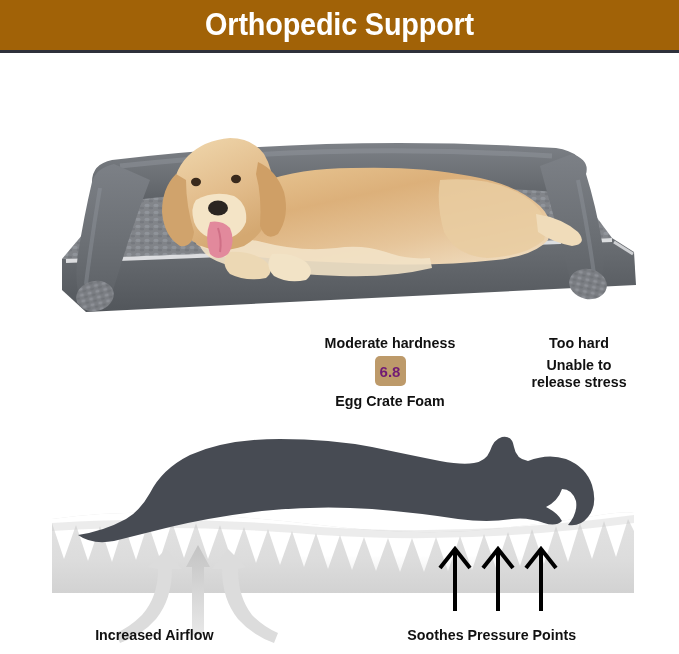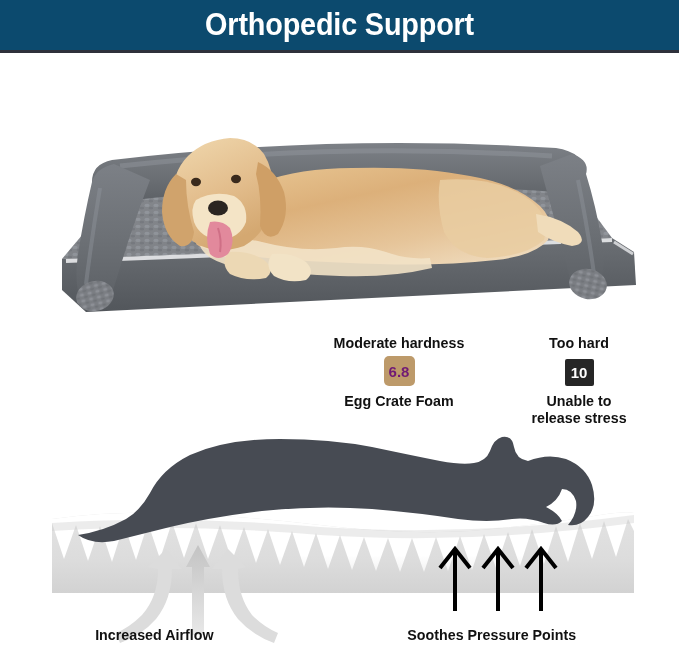--- a/index.html
+++ b/index.html
@@ -15,21 +15,21 @@
     font-family: "Liberation Sans", "DejaVu Sans", sans-serif;
     color: #111111;
   }
 
   
   .header-bar {
     position: absolute;
     left: 0; top: 0;
     width: 679px;
     height: 53px;
-    background: #0c4a6e;
+    background: #a16207;
     border-bottom: 3px solid #2e313b;
     box-sizing: border-box;
     display: flex;
     align-items: center;
     justify-content: center;
   }
   .header-title {
     color: #ffffff;
     font-size: 31px;
     font-weight: bold;
@@ -232,33 +232,30 @@
     <ellipse cx="218" cy="152" rx="10" ry="7.5" fill="#2b2521"></ellipse>
 
     <path d="M210 166 Q222 164 230 172 Q236 186 228 198 Q218 206 210 198 Q204 182 210 166 Z" fill="#e2899c"></path>
     <path d="M218 172 Q222 184 220 196" stroke="#cf6f86" stroke-width="2" fill="none"></path>
   </svg>
 </div>
 
 <div class="scale-region">
 
 
-  <div class="scale-col" style="left:304px; top:12px; width:190px;">
+  <div class="scale-col" style="left:295px; top:12px; width:190px;">
     <div class="scale-top-label">Moderate hardness</div>
     <div class="badge-wrap" style="margin-top:3px;">
       <div class="badge-tan">6.8</div>
     </div>
     <div class="scale-bottom-label" style="margin-top:5px;">Egg Crate Foam</div>
   </div>
 
   <div class="scale-col" style="left:489px; top:12px; width:180px;">
     <div class="scale-top-label">Too hard</div>
-    <div class="badge-wrap" style="margin-top:4px;">
-      <div class="badge-dark">10</div>
-    </div>
     <div class="scale-bottom-label" style="margin-top:4px;">Unable to</div>
     <div class="scale-bottom-label">release stress</div>
   </div>
 </div>
 
 <div class="diagram-region">
   <svg class="diagram-svg" width="679" height="227" viewBox="0 0 679 227">
     <defs>
       <linearGradient id="foamGrad" x1="0" y1="0" x2="0" y2="1">
         <stop offset="0%" stop-color="#e3e3e3"></stop>

